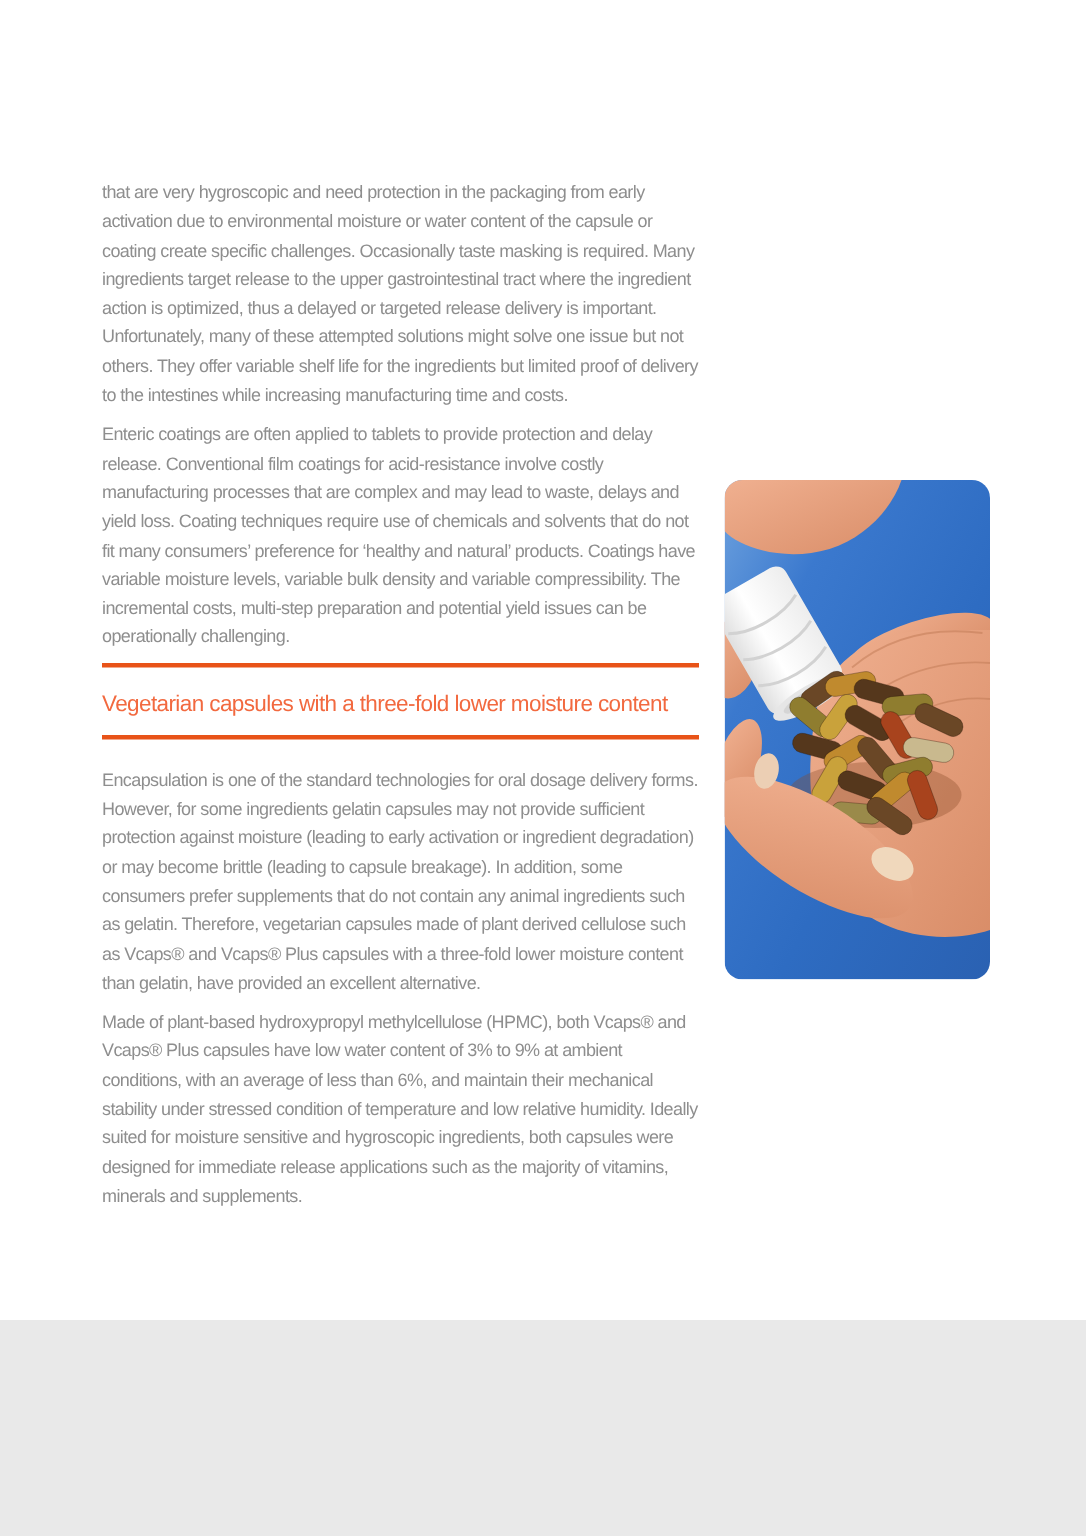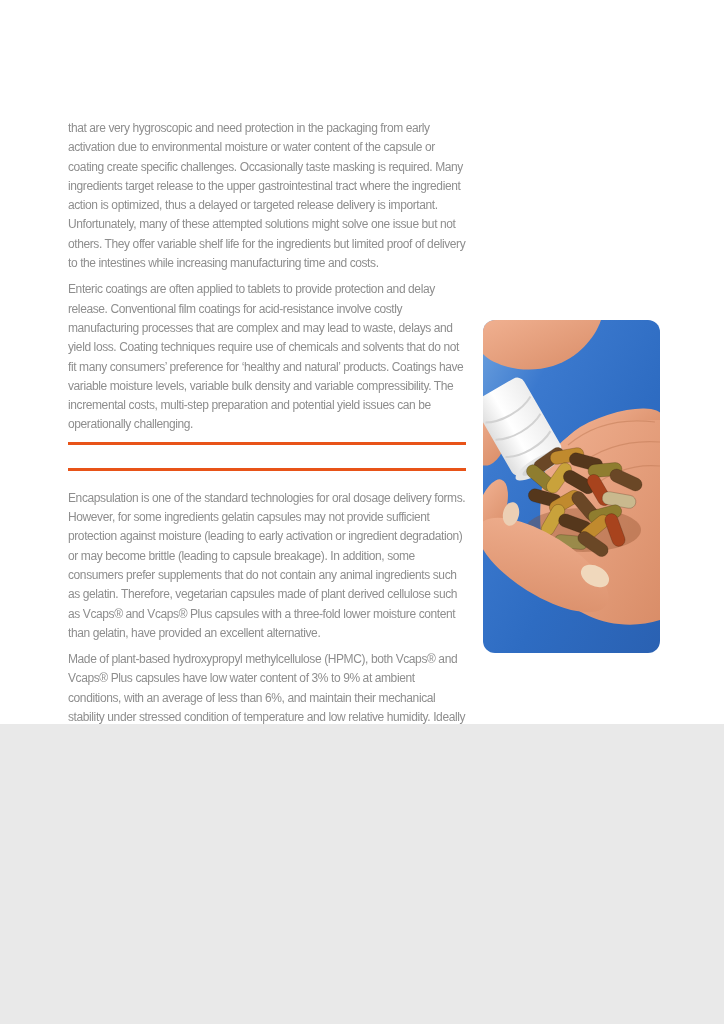--- a/index.html
+++ b/index.html
@@ -1,18 +1,18 @@
 <!DOCTYPE html>
 <html style="--page-background: #FFFFFF; --accent-rule-color: #E85318; --callout-text-color: #F2693F; --body-text-color: #8E8E8E; --page-number-color: #9B9B9B; --photo-background-blue: #2F6EC4;"><head>
 <meta charset="utf-8">
 <style>
   html,body{margin:0;padding:0;background:#e9e9e9;}
   .page{
     position:relative;
-    width:724px;height:724px;
+    width:724px;height:880px;
     margin:0 auto;
     background:var(--page-background,#ffffff);
     font-family:"Liberation Sans","DejaVu Sans",sans-serif;
     overflow:hidden;
   }
   .text-column{
     position:absolute;
     left:68px;top:119px;width:398px;
   }
   .text-column p{
@@ -52,20 +52,21 @@
 </head>
 <body>
 
 <div class="page">
 
   <div class="text-column">
     <p>that are very hygroscopic and need protection in the packaging from early activation due to environmental moisture or water content of the capsule or coating create specific challenges. Occasionally taste masking is required. Many ingredients target release to the upper gastrointestinal tract where the ingredient action is optimized, thus a delayed or targeted release delivery is important. Unfortunately, many of these attempted solutions might solve one issue but not others. They offer variable shelf life for the ingredients but limited proof of delivery to the intestines while increasing manufacturing time and costs.</p>
     <p>Enteric coatings are often applied to tablets to provide protection and delay release. Conventional film coatings for acid-resistance involve costly manufacturing processes that are complex and may lead to waste, delays and yield loss. Coating techniques require use of chemicals and solvents that do not fit many consumers’ preference for ‘healthy and natural’ products. Coatings have variable moisture levels, variable bulk density and variable compressibility. The incremental costs, multi-step preparation and potential yield issues can be operationally challenging.</p>
 
     <div class="callout">
+      <div class="line">Vegetarian capsules with a three-fold lower moisture content</div>
     </div>
 
     <p>Encapsulation is one of the standard technologies for oral dosage delivery forms. However, for some ingredients gelatin capsules may not provide sufficient protection against moisture (leading to early activation or ingredient degradation) or may become brittle (leading to capsule breakage). In addition, some consumers prefer supplements that do not contain any animal ingredients such as gelatin. Therefore, vegetarian capsules made of plant derived cellulose such as Vcaps® and Vcaps® Plus capsules with a three-fold lower moisture content than gelatin, have provided an excellent alternative.</p>
     <p>Made of plant-based hydroxypropyl methylcellulose (HPMC), both Vcaps® and Vcaps® Plus capsules have low water content of 3% to 9% at ambient conditions, with an average of less than 6%, and maintain their mechanical stability under stressed condition of temperature and low relative humidity. Ideally suited for moisture sensitive and hygroscopic ingredients, both capsules were designed for immediate release applications such as the majority of vitamins, minerals and supplements.</p>
   </div>
 
   <figure class="photo" aria-label="Hand pouring assorted brown, gold and olive capsules from a white bottle into an open palm on a blue background">
     <svg viewBox="0 0 177 333" width="177" height="333" preserveAspectRatio="none" role="img">
       <defs>
         <linearGradient id="bg" x1="0" y1="0" x2="1" y2="1">

